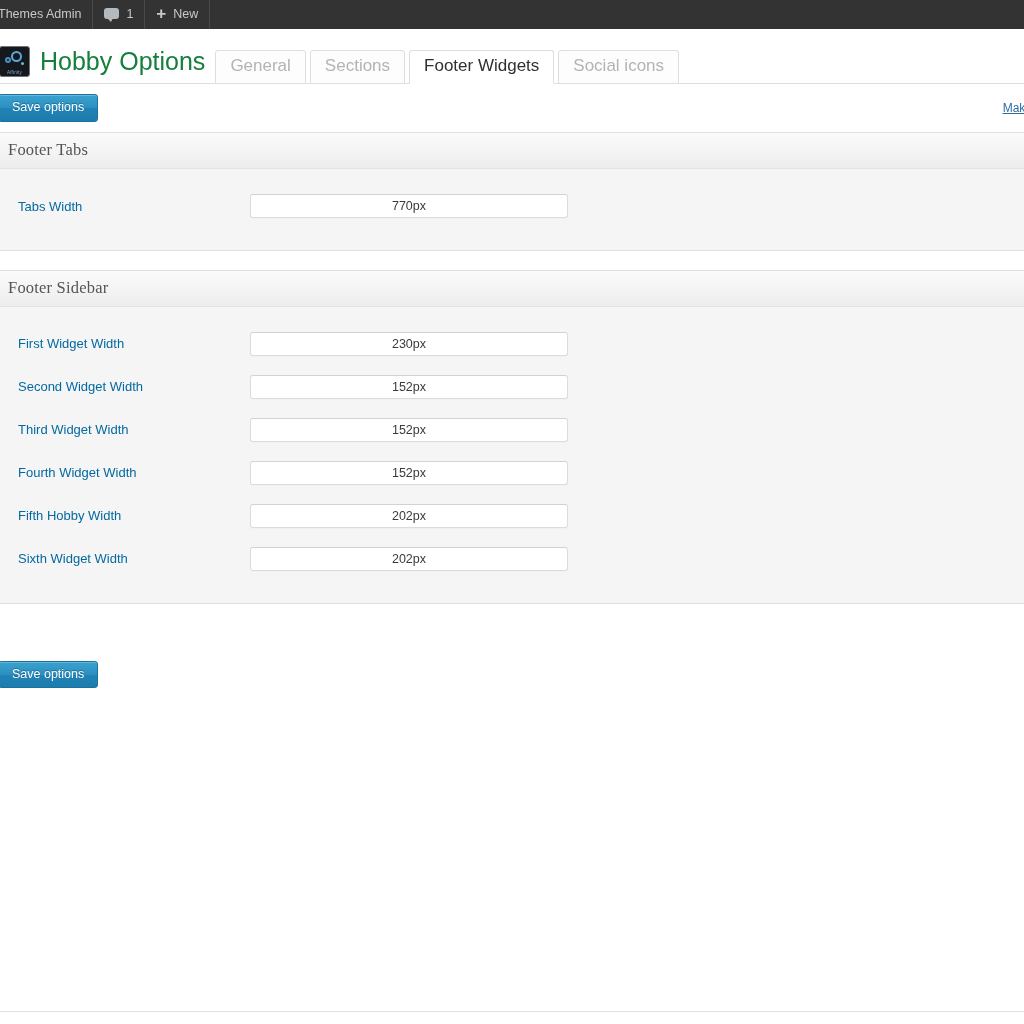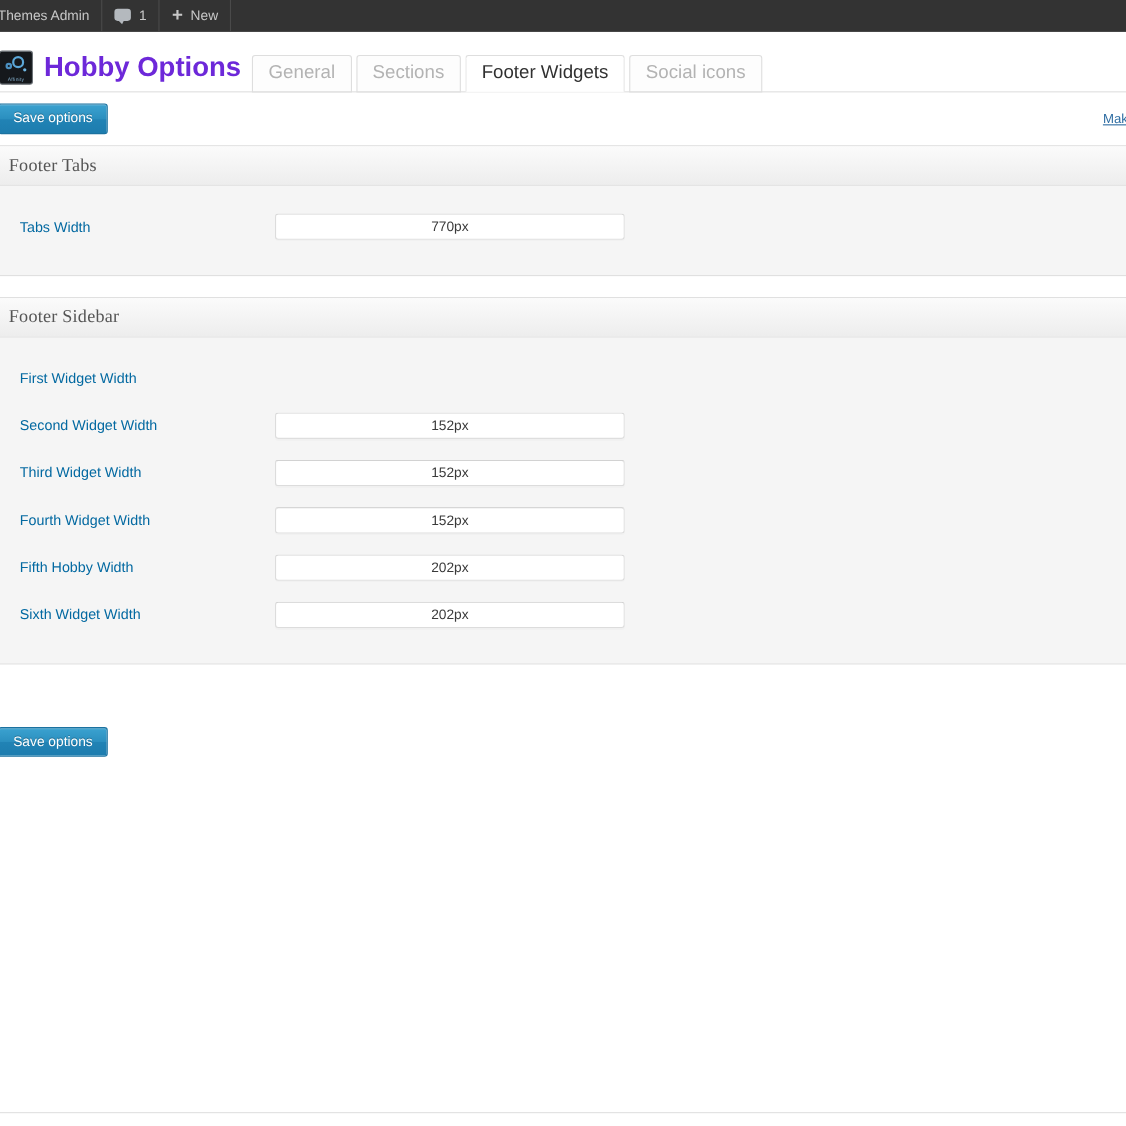--- a/index.html
+++ b/index.html
@@ -110,22 +110,22 @@
   #logo .lbl {
     position: absolute;
     bottom: 1px; left: 0; right: 0;
     text-align: center;
     font-size: 4.5px;
     color: #7fa8c4;
     letter-spacing: .2px;
   }
   #page-title {
     font-size: 25px;
-    font-weight: bold;
-    color: #6d28d9;
+    font-weight: normal;
+    color: #15803d;
     line-height: 1;
     padding-bottom: 9px;
     margin-right: 10px;
     white-space: nowrap;
   }
   #tabs {
     display: flex;
     align-items: flex-end;
     gap: 4px;
     position: relative;
@@ -313,20 +313,21 @@
       </div>
     </div>
 
     <div class="panel">
       <div class="panel-head">
         <h2>Footer Sidebar</h2>
       </div>
       <div class="panel-body">
         <div class="field-row">
           <div class="field-label">First Widget Width</div>
+          <input class="field-input" type="text" value="230px" style="">
         </div>
         <div class="field-row">
           <div class="field-label">Second Widget Width</div>
           <input class="field-input" type="text" value="152px" style="">
         </div>
         <div class="field-row">
           <div class="field-label">Third Widget Width</div>
           <input class="field-input" type="text" value="152px" style="">
         </div>
         <div class="field-row">

